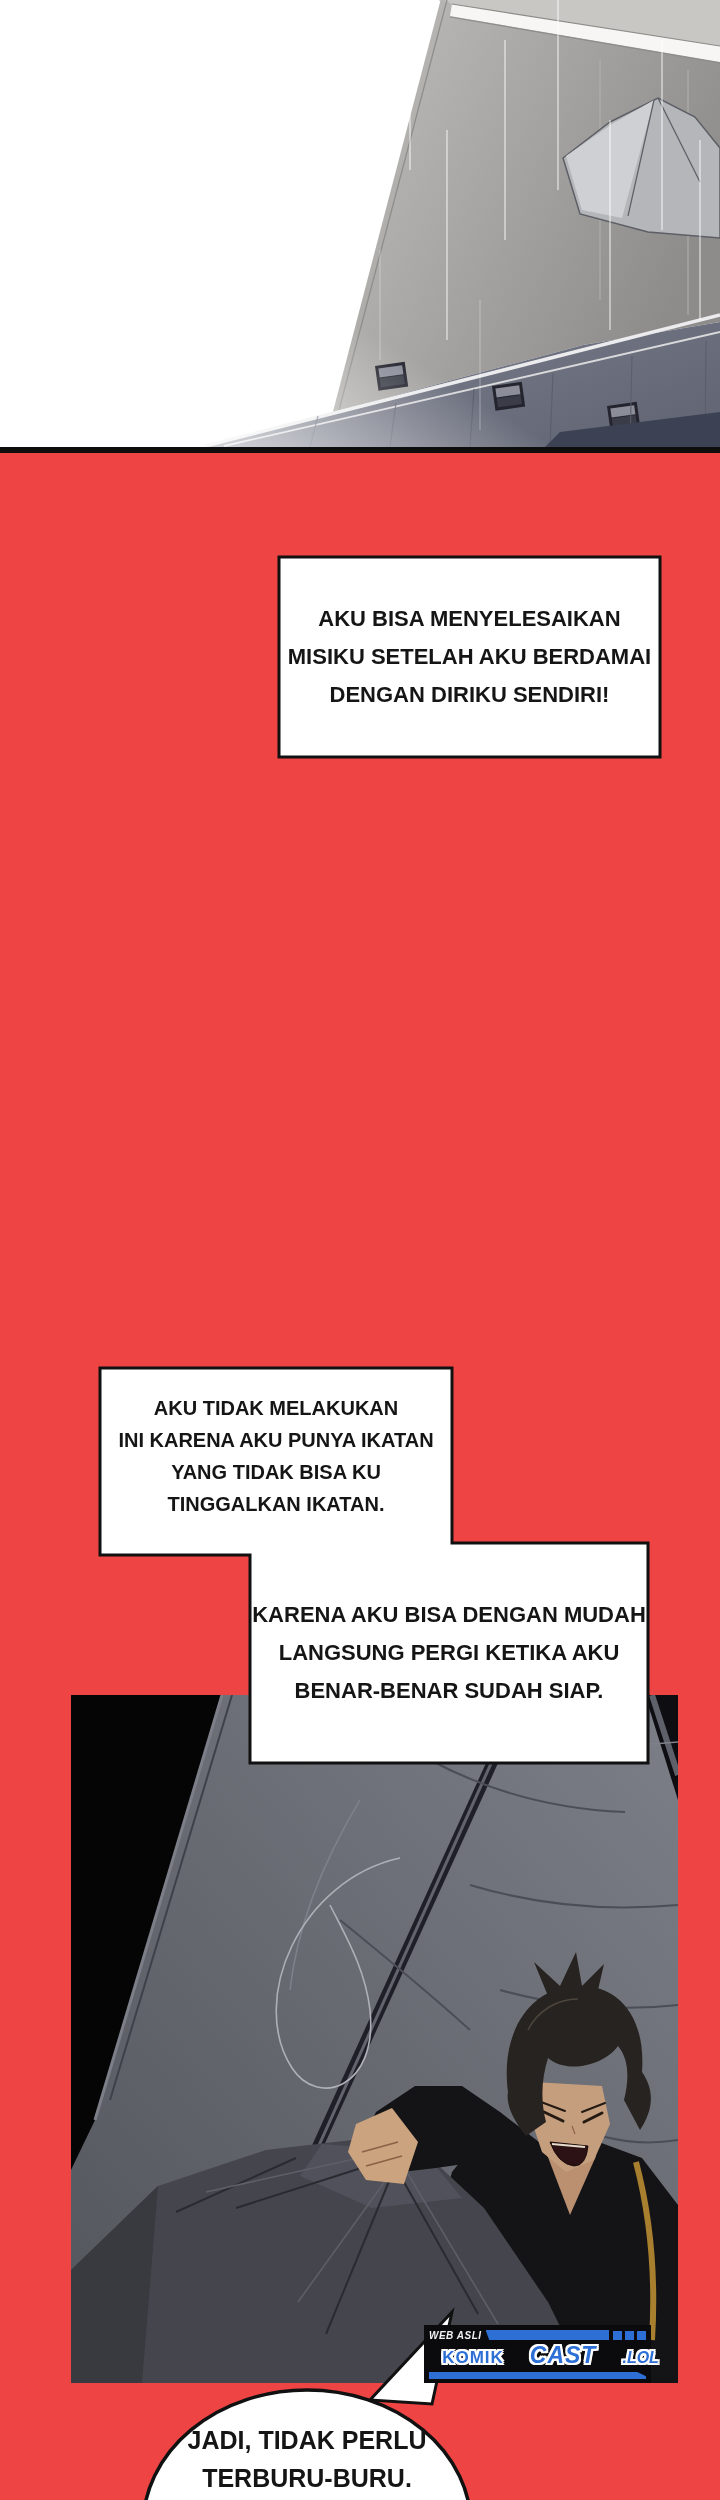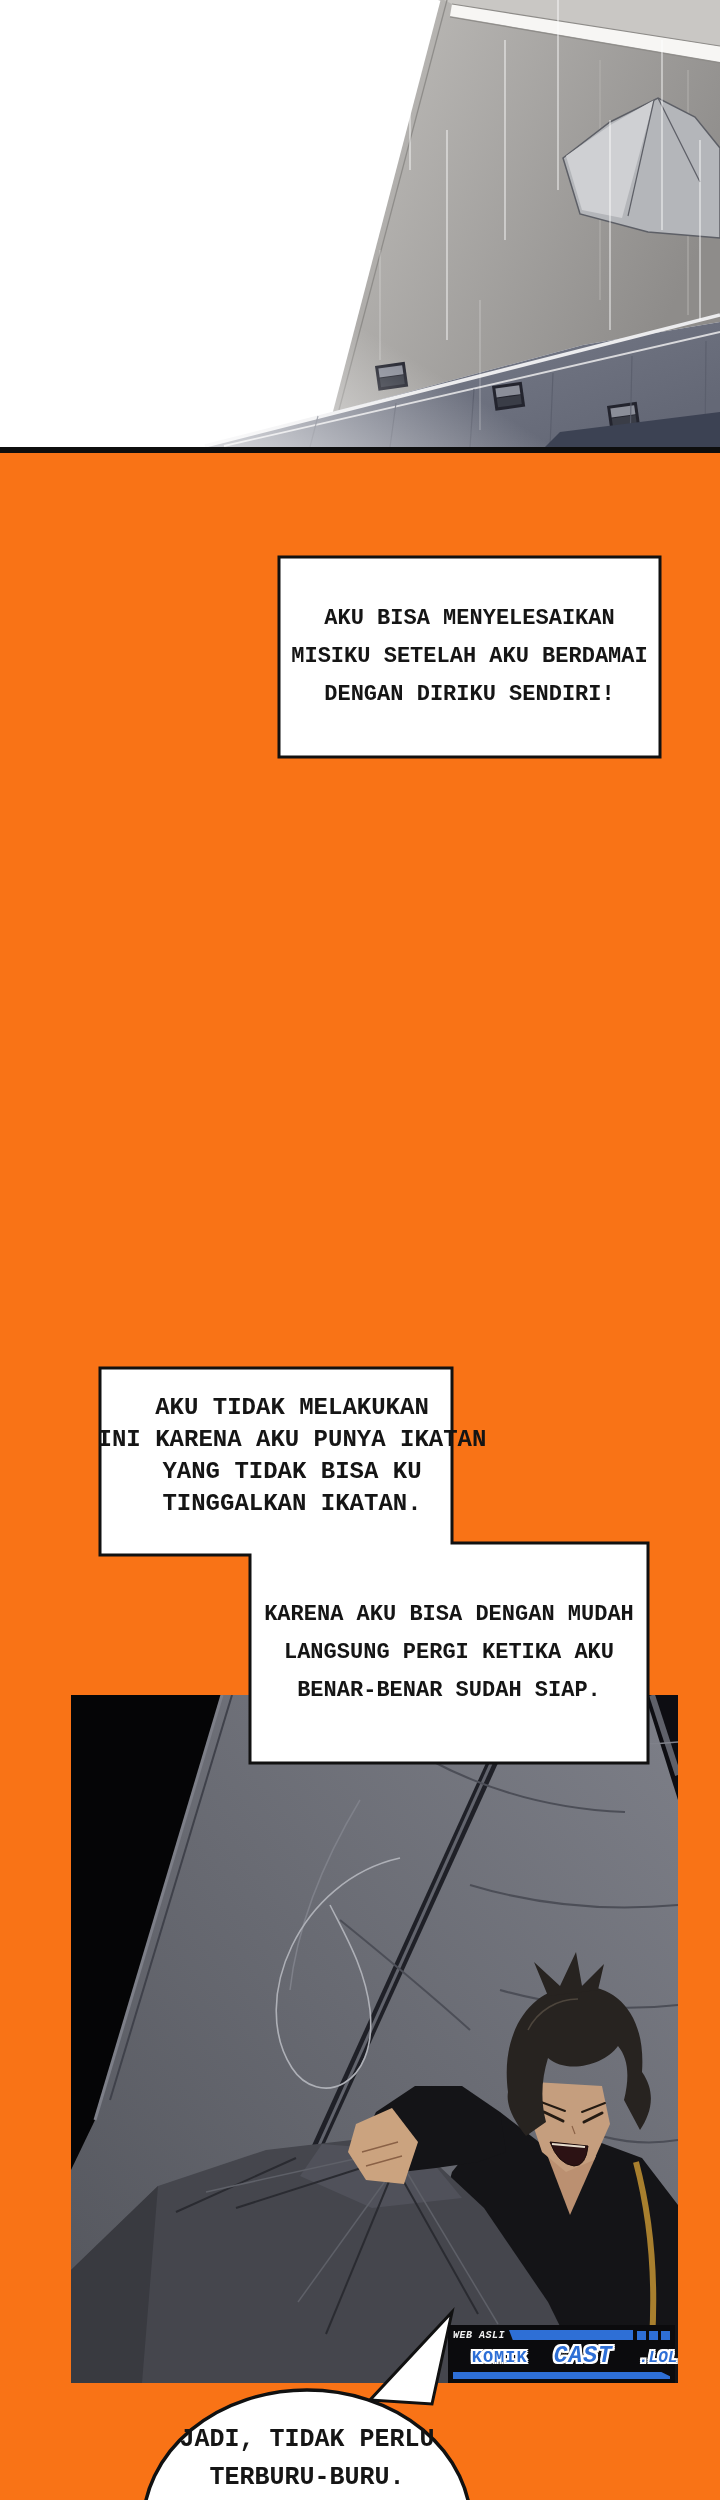--- a/index.html
+++ b/index.html
@@ -1,27 +1,27 @@
 <!DOCTYPE html>
 <html><head>
 <meta charset="utf-8">
 <style>
   html,body{margin:0;padding:0;background:#ffffff;}
-  #page{position:relative;width:720px;height:2500px;overflow:hidden;background:#f97316;
-        font-family:Liberation Mono, monospace;}
+  #page{position:relative;width:720px;height:2500px;overflow:hidden;background:#ef4444;
+        font-family:Liberation Sans, sans-serif;}
   #art{position:absolute;left:0;top:0;width:720px;height:2500px;}
   .btext{position:absolute;display:flex;flex-direction:column;align-items:center;justify-content:center;
          text-align:center;color:#151515;font-weight:700;z-index:5;}
   .btext span{display:block;white-space:nowrap;}
   .t1{font-size:22px;line-height:38px;}
-  .t2{font-size:24px;line-height:32px;padding-left:16px;}
+  .t2{font-size:20px;line-height:32px;}
   .t3{font-size:22px;line-height:38px;align-items:center;}
   .t4{font-size:25px;line-height:38px;}
   
-  #badge{position:absolute;left:448px;top:2325px;width:227px;height:58px;background:#0b0b0d;
+  #badge{position:absolute;left:424px;top:2325px;width:227px;height:58px;background:#0b0b0d;
          z-index:6;display:flex;flex-direction:column;justify-content:space-between;
          padding:3px 5px 4px 5px;box-sizing:border-box;}
   #badge .row1{display:flex;align-items:center;gap:4px;height:14px;}
   #badge .webasli{color:#f2f2f2;font-size:10px;font-weight:800;font-style:italic;letter-spacing:.5px;white-space:nowrap;}
   #badge .bar1{flex:1;height:10px;background:#2e6fd6;clip-path:polygon(0 0,100% 0,100% 100%,3% 100%);}
   #badge .sq{width:9px;height:9px;background:#2e6fd6;}
   #badge .sqwrap{display:flex;gap:3px;}
   #badge .row2{display:flex;align-items:baseline;justify-content:center;margin-top:-3px;}
   #badge .row2 span{font-weight:900;color:#2e6fd6;
      text-shadow:-2px -2px 0 #fff,2px -2px 0 #fff,-2px 2px 0 #fff,2px 2px 0 #fff,0 -2px 0 #fff,0 2px 0 #fff,-2px 0 0 #fff,2px 0 0 #fff;padding-left:26px;}

